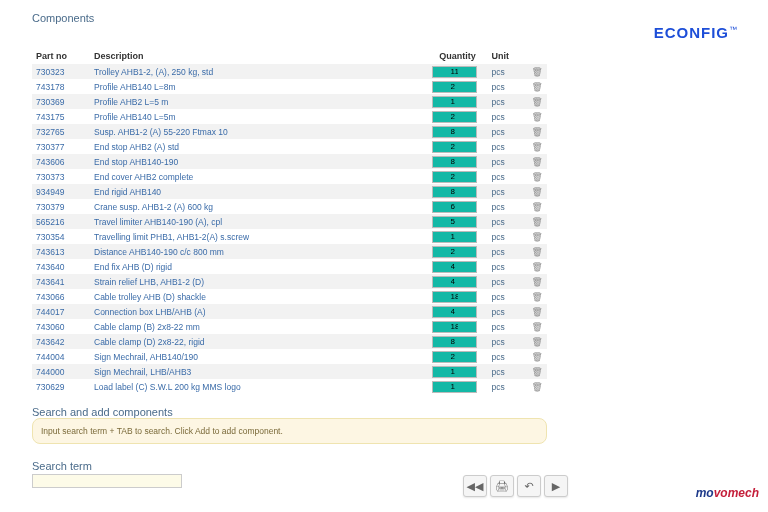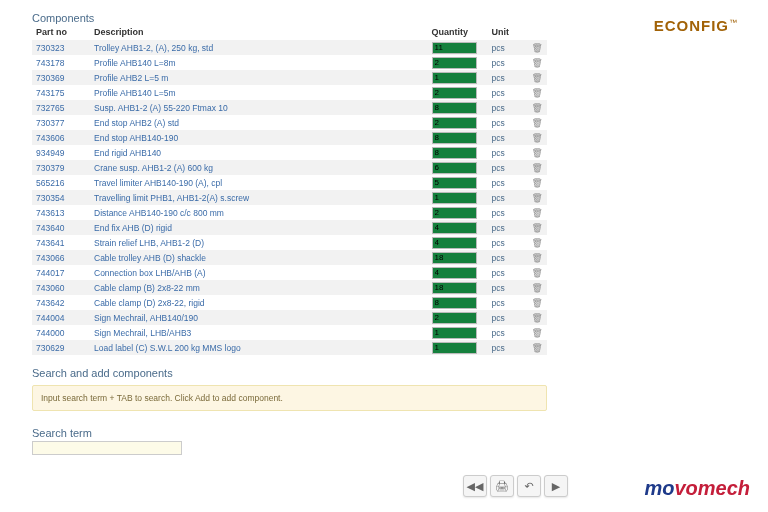--- a/index.html
+++ b/index.html
@@ -1,41 +1,41 @@
 <!DOCTYPE html>
 <html><head>
 <meta charset="utf-8">
 <style>
 * { box-sizing: border-box; margin: 0; padding: 0; }
 body { font-family: Arial, sans-serif; font-size: 9px; background: #fff; width: 768px; height: 512px; position: relative; }
 .main { padding: 12px 25px 0 32px; }
 .header-area { position: relative; }
-.page-title { color: #4a6b8a; font-size: 11px; font-weight: normal; margin-bottom: 0; }
-.brand { position: absolute; top: 5px; right: 5px; color: #a16207; font-size: 15px; font-weight: bold; letter-spacing: 1px; }
+.page-title { color: #4a6b8a; font-size: 11px; font-weight: normal; margin-bottom: 24px; }
+.brand { position: absolute; top: 12px; right: 5px; color: #1d4ed8; font-size: 15px; font-weight: bold; letter-spacing: 1px; }
 .brand sup { font-size: 8px; font-weight: normal; }
 table.comp { width: 515px; border-collapse: collapse; }
 table.comp th { text-align: left; font-size: 9px; font-weight: bold; color: #333; padding: 3px 4px; }
-table.comp th.qty { width: 60px; }
+table.comp th.qty { width: 60px; text-align: center; }
 table.comp th.unit { width: 40px; }
 table.comp th.del { width: 16px; }
 table.comp th.pn { width: 58px; }
 table.comp td { padding: 1.5px 4px; font-size: 8.5px; color: #4a6b8a; vertical-align: middle; }
 table.comp tbody tr:nth-child(odd) { background: #f2f2f2; }
 table.comp tbody tr:nth-child(even) { background: #fff; }
 table.comp td.pn, table.comp td.desc { color: #3a6ba8; }
-.qty-input { width: 45px; height: 12px; font-size: 8px; border: 1px solid #bbb; padding: 0 2px; background: #15803d; }
+.qty-input { width: 45px; height: 12px; font-size: 8px; border: 1px solid #bbb; padding: 0 18px; background: #14b8a6; }
 .del-icon { color: #888; font-size: 9px; cursor: pointer; }
 .search-section { margin-top: 12px; width: 515px; }
-.search-title { color: #4a6b8a; font-size: 11px; margin-bottom: 6px; }
-.search-hint { background: #fdf6e3; border: 1px solid #efe4b0; padding: 7px 8px; font-size: 8.5px; color: #7a6a3a; border-radius: 2px; }
+.search-title { color: #4a6b8a; font-size: 11px; }
+.search-hint { background: #fdf6e3; border: 1px solid #efe4b0; padding: 7px 8px; font-size: 8.5px; color: #7a6a3a; border-radius: 8px; }
 .search-label { color: #4a6b8a; font-size: 11px; margin-top: 16px; display: block; }
 .search-input { width: 150px; height: 14px; border: 1px solid #ccc; background: #fdfbe8; margin-top: 2px; font-size: 9px; padding: 0 3px; }
 .nav-buttons { position: absolute; bottom: 15px; right: 200px; display: flex; gap: 3px; }
 .nav-btn { width: 24px; height: 22px; background: #f5f5f5; border: 1px solid #ccc; border-radius: 3px; display: flex; align-items: center; justify-content: center; font-size: 11px; color: #666; cursor: pointer; box-shadow: 0 1px 2px rgba(0,0,0,0.1); }
-.logo { position: absolute; bottom: 12px; right: 18px; font-size: 20px; font-weight: bold; font-style: italic; color: #c41e3a; }
+.logo { position: absolute; bottom: 12px; right: 9px; font-size: 12px; font-weight: bold; font-style: italic; color: #c41e3a; }
 .logo .mo { color: #1e3a8a; }
 </style>
 </head>
 <body>
 
 <div class="main">
   <div class="header-area">
     <div class="brand"><span>ECONFIG</span><sup>™</sup></div>
     <div class="page-title">Components</div>
   </div>
@@ -94,20 +94,27 @@
           <td><span class="del-icon">🗑</span></td>
         </tr>
         <tr>
           <td class="pn">743606</td>
           <td class="desc">End stop AHB140-190</td>
           <td><input class="qty-input" value="8" style=""></td>
           <td>pcs</td>
           <td><span class="del-icon">🗑</span></td>
         </tr>
         <tr>
+          <td class="pn">730373</td>
+          <td class="desc">End cover AHB2 complete</td>
+          <td><input class="qty-input" value="2" style=""></td>
+          <td>pcs</td>
+          <td><span class="del-icon">🗑</span></td>
+        </tr>
+        <tr>
           <td class="pn">934949</td>
           <td class="desc">End rigid AHB140</td>
           <td><input class="qty-input" value="8" style=""></td>
           <td>pcs</td>
           <td><span class="del-icon">🗑</span></td>
         </tr>
         <tr>
           <td class="pn">730379</td>
           <td class="desc">Crane susp. AHB1-2 (A) 600 kg</td>
           <td><input class="qty-input" value="6" style=""></td>

